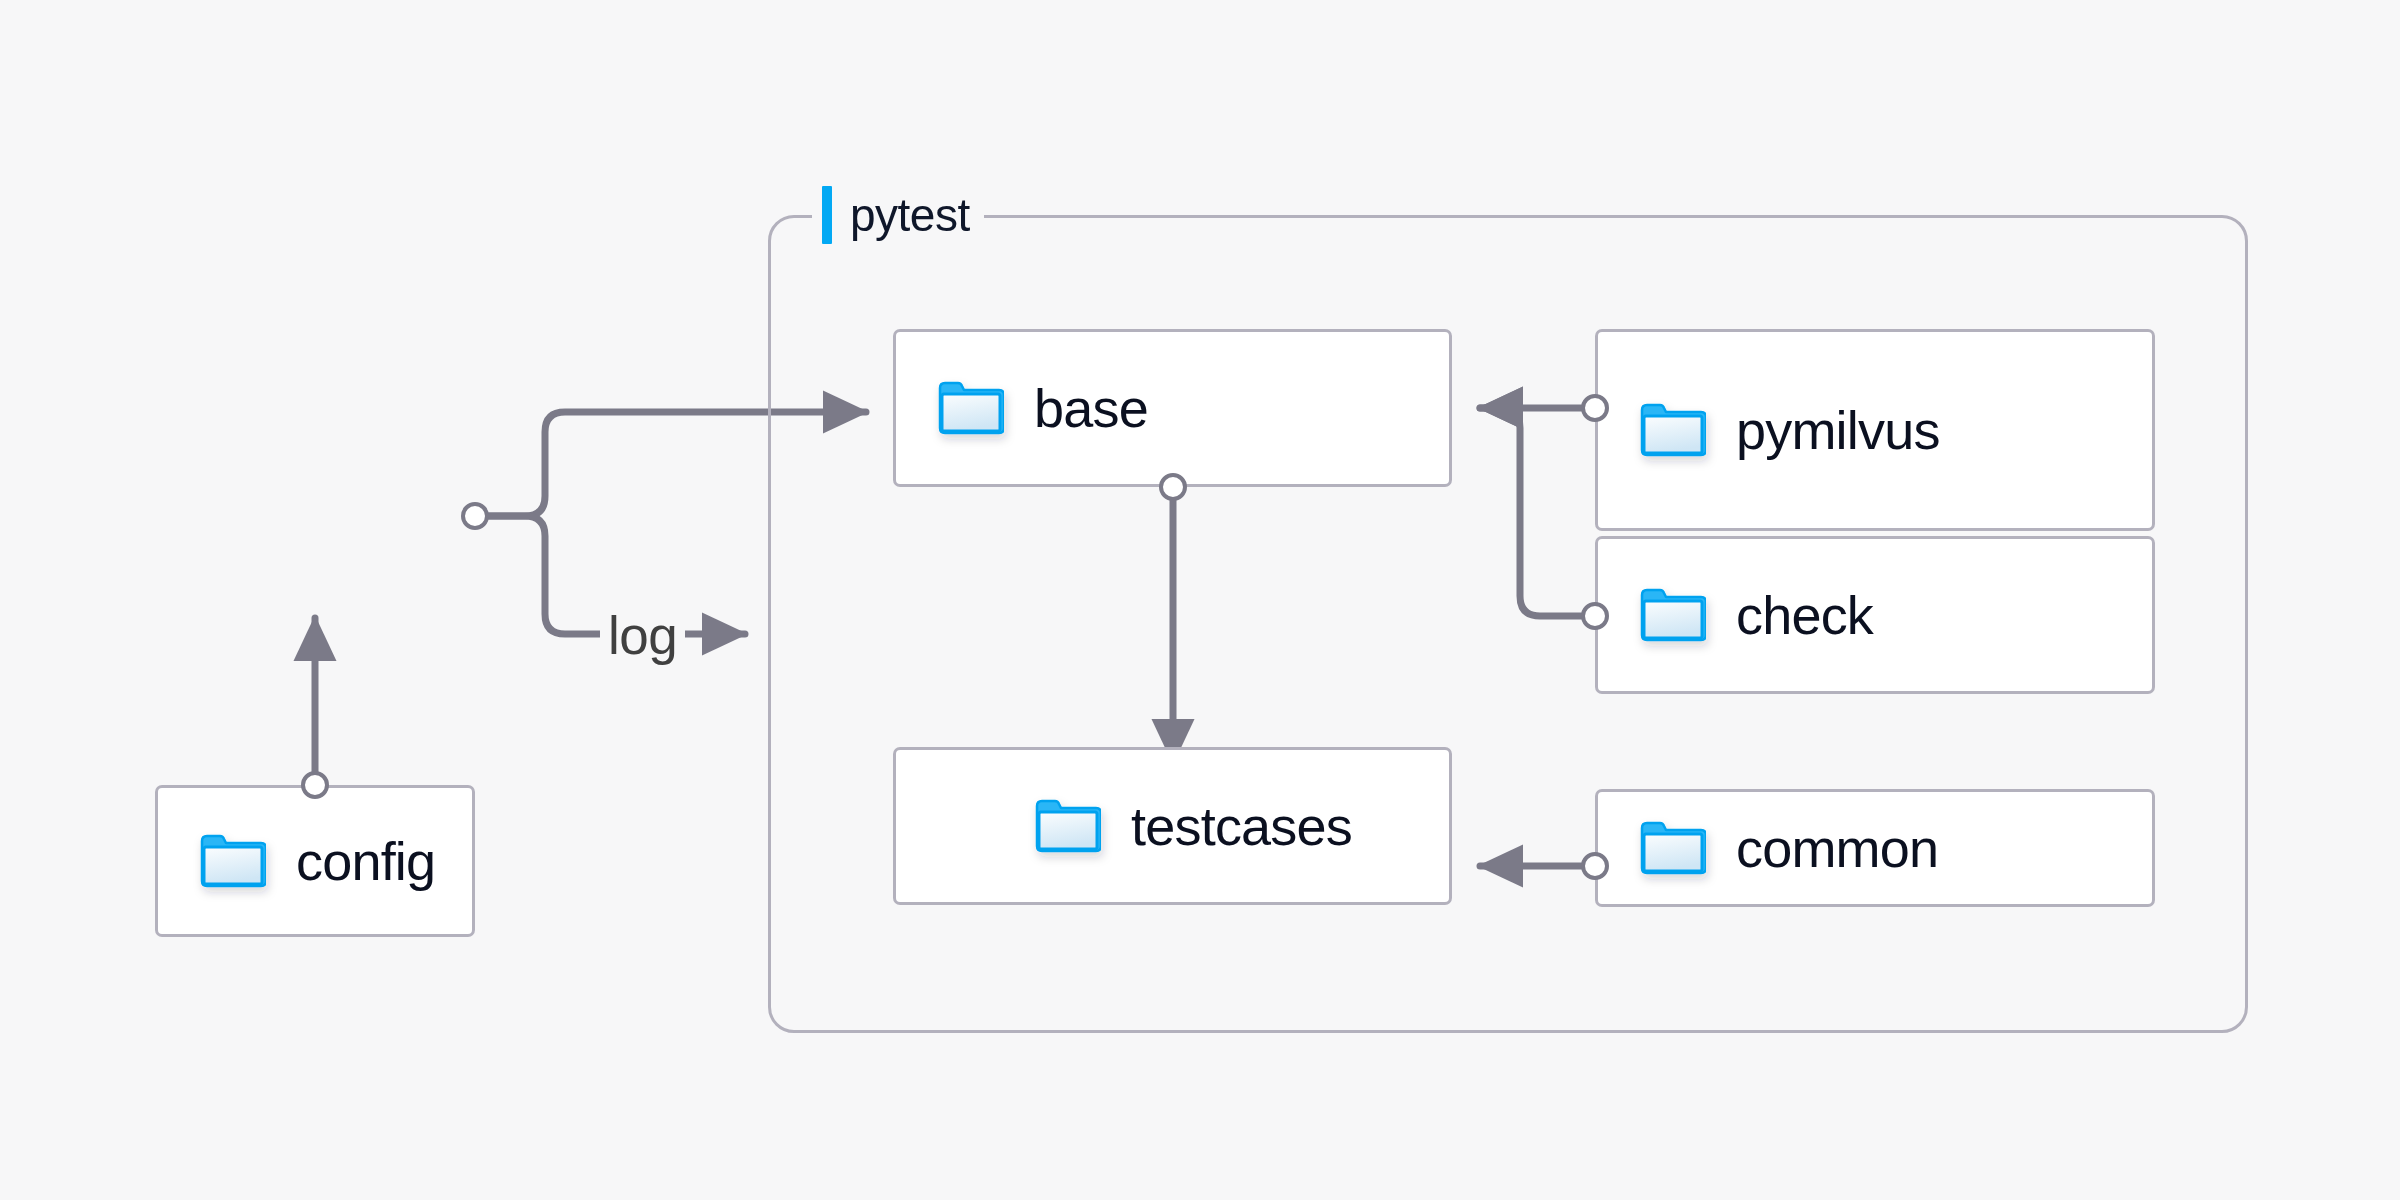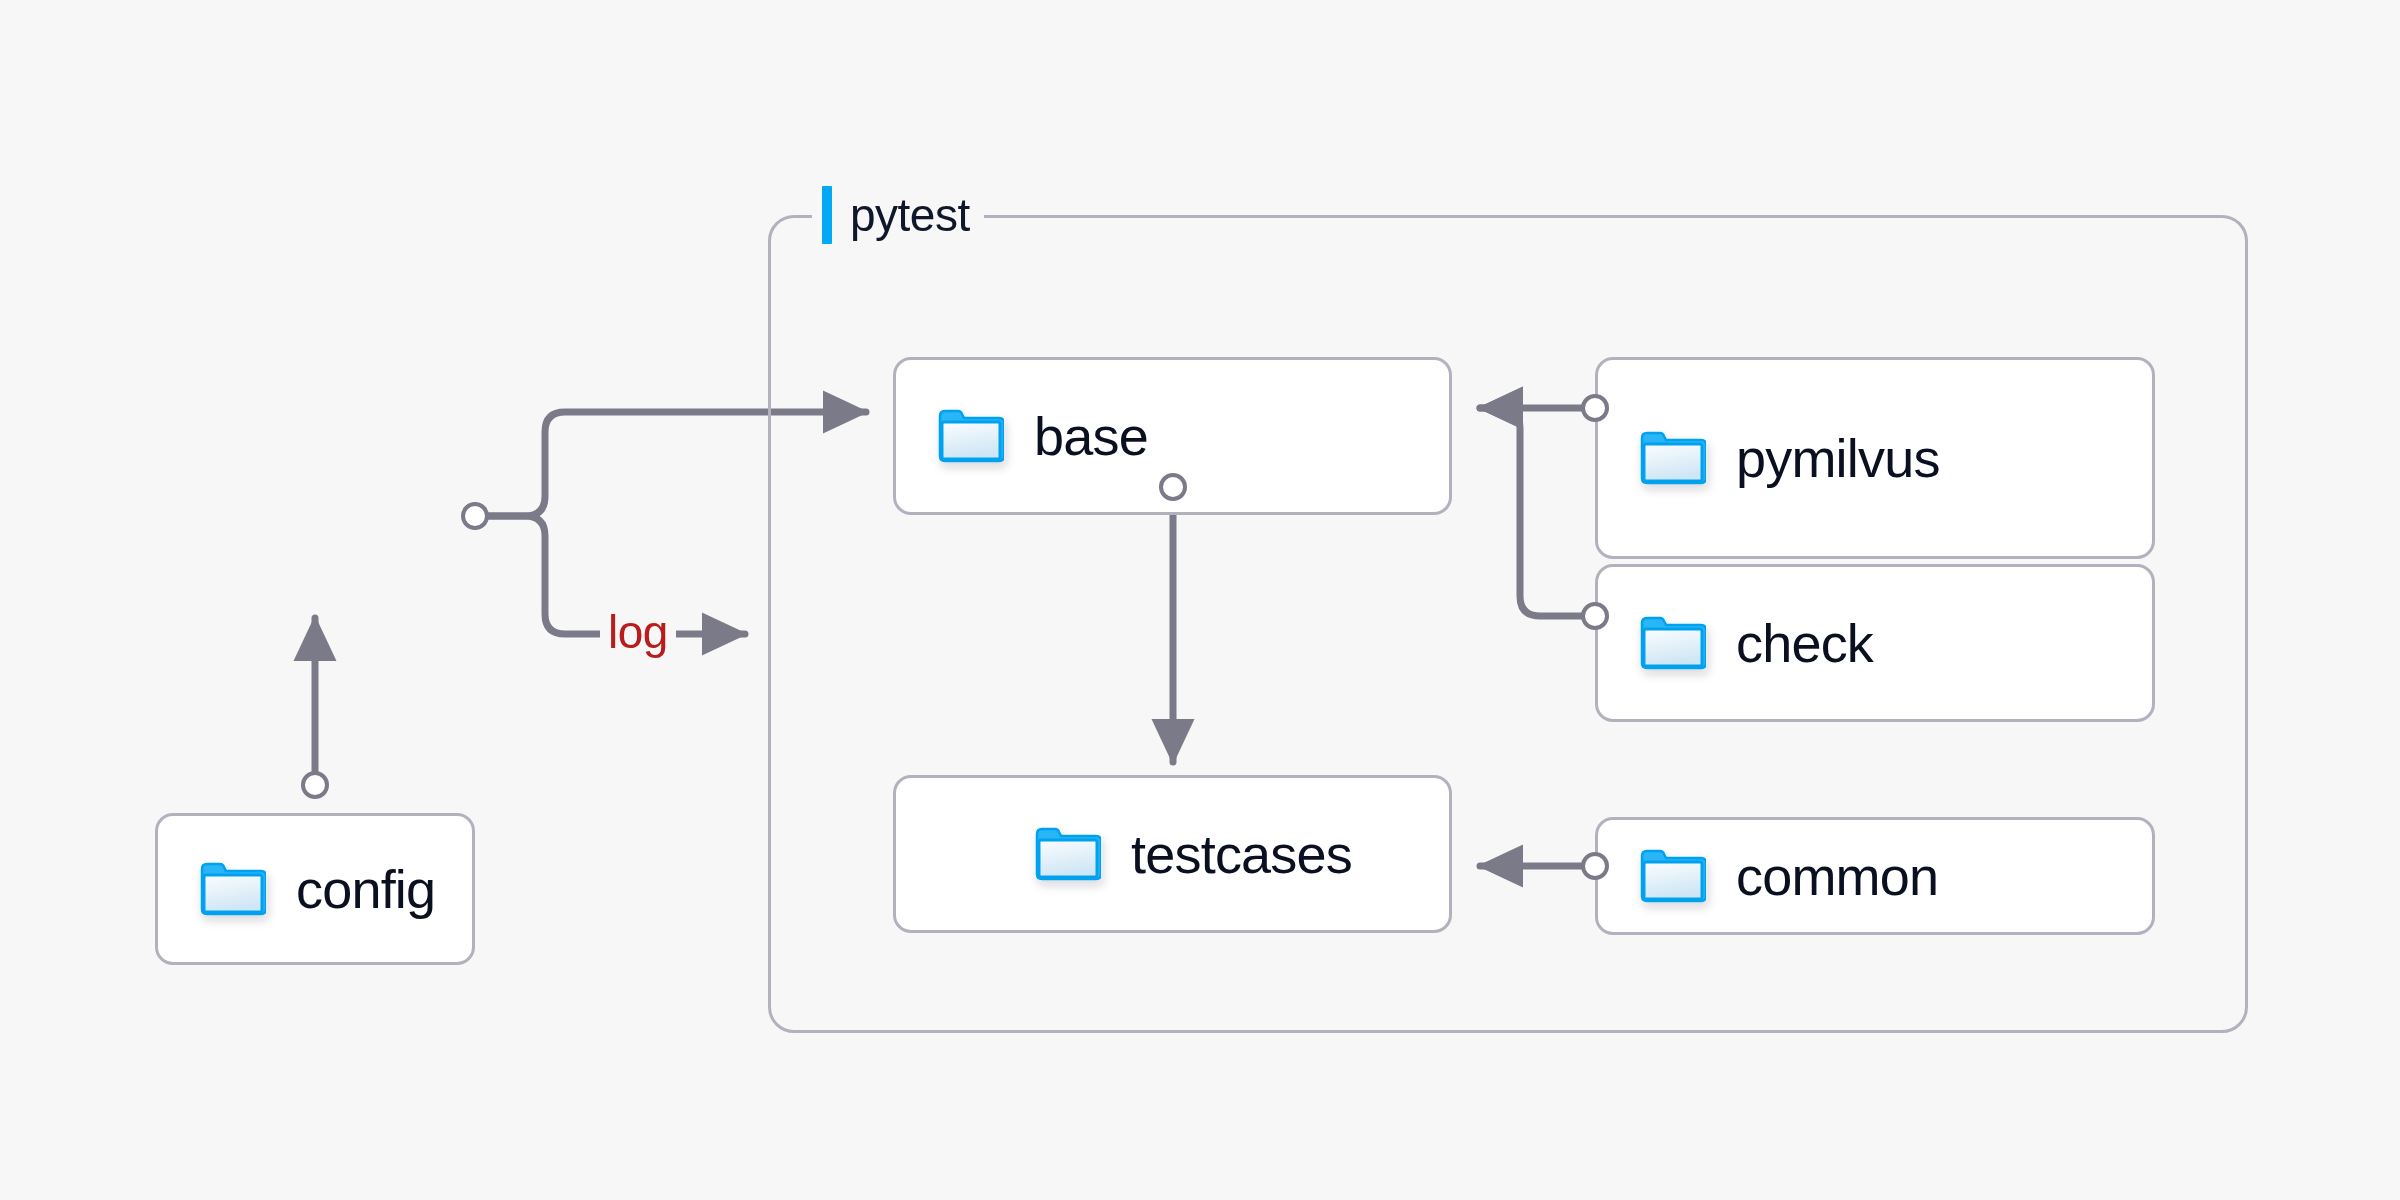--- a/index.html
+++ b/index.html
@@ -56,26 +56,25 @@
     letter-spacing: -0.5px;
     white-space: nowrap;
   }
 
   
   .node {
     position: absolute;
     box-sizing: border-box;
     background: #ffffff;
     border: 3px solid #b3b1bd;
-    border-radius: 18px;
+    border-radius: 7px;
     display: flex;
     align-items: center;
     padding-left: 42px;
     gap: 30px;
-    margin-top: 28px;
   }
   .node-label {
     font-size: 54px;
     color: #0b1020;
     letter-spacing: -0.8px;
     white-space: nowrap;
   }
 
   
   .folder-icon {
@@ -92,22 +91,22 @@
     height: 28px;
     border-radius: 50%;
     background: #ffffff;
     border: 4px solid #7b7a88;
     box-sizing: border-box;
   }
 
   
   .edge-label {
     position: absolute;
-    font-size: 46px;
-    color: #b91c1c;
+    font-size: 53px;
+    color: #404040;
     letter-spacing: -0.5px;
     white-space: nowrap;
     background: #f7f7f8;
     padding: 0 8px;
   }
 </style>
 </head>
 <body>
 
 <div id="canvas">

